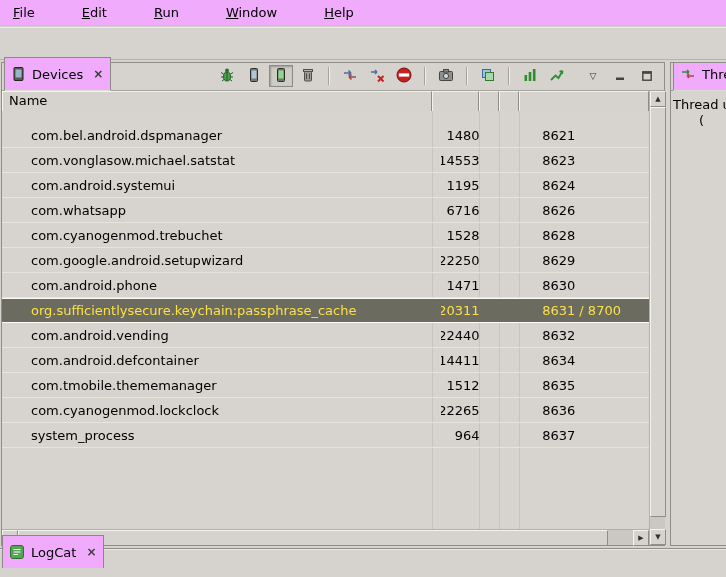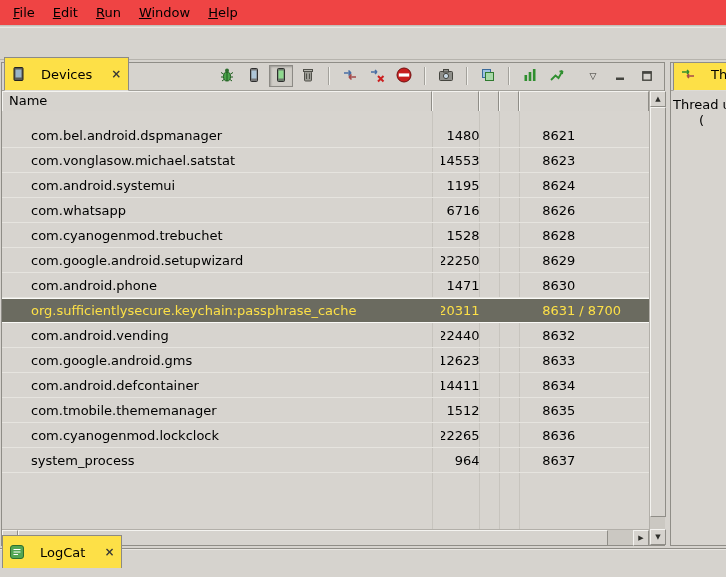--- a/index.html
+++ b/index.html
@@ -6,35 +6,35 @@
   html,body { background:#bfbdb8; }
   #root {
     position:relative; width:726px; height:577px;
     background:#d6d3ce; overflow:hidden;
     font-family:"DejaVu Sans","Liberation Sans",sans-serif;
     font-size:13px; color:#000;
   }
   
   .menubar { position:absolute; left:0; top:0; width:726px; height:26px;
     display:flex; align-items:center; padding-left:4px;
-    border-bottom:1px solid #c4c1bb; background:#ef4444; }
+    border-bottom:1px solid #c4c1bb; background:#f0abfc;gap:29px; }
   .menu-item { padding:3px 9px; cursor:default; }
   .menu-item::first-letter { text-decoration:underline; }
   
   .topbar { position:absolute; left:0; top:27px; width:726px; height:33px;
     background:#d6d3ce; border-bottom:1px solid #b6b3ad;
     box-shadow: inset 0 1px 0 #e9e7e3; }
   
   .panel { position:absolute; border:1px solid #8f8d87; background:#d7d4cf; }
   .panel-header { position:absolute; left:0; top:0; right:0; height:28px;
     background:#d6d3ce; border-bottom:1px solid #a3a19b;
     display:flex; align-items:flex-end; }
-  .tab { display:flex; align-items:center; gap:16px; height:25px;
+  .tab { display:flex; align-items:center; gap:7px; height:25px;
     margin-left:2px; padding:16px 7px; position:relative; top:1px;
-    background:#fde047; border:1px solid #8c8a85; border-bottom:1px solid #dddbd6;
+    background:#f0abfc; border:1px solid #8c8a85; border-bottom:1px solid #dddbd6;
     white-space:nowrap; }
   .tab .close { font-weight:bold; font-size:12px; color:#3a3a36; margin-left:3px; cursor:default; }
   .tabicon { display:flex; align-items:center; }
   
   .dtoolbar { display:flex; align-items:center; margin-left:auto; height:28px; gap:3px; }
   .tbtn { width:24px; height:22px; display:flex; align-items:center; justify-content:center; cursor:default; }
   .tbtn.pressed { border:1px solid #8c8a85; background:#cfccc6;
     box-shadow: inset 1px 1px 2px rgba(0,0,0,.25); }
   .tsep { width:2px; height:18px; border-left:1px solid #a3a19b; border-right:1px solid #f0efeb; margin:0 5px; }
   .hdr-controls { display:flex; align-items:center; gap:3px; margin:0 5px 0 12px; height:28px; }
@@ -280,27 +280,20 @@
           <div class="c c-port">8631 / 8700</div>
         </div>
         <div class="trow">
           <div class="c c-name">com.android.vending</div>
           <div class="c c-pid">22440</div>
           <div class="c c-s1"></div>
           <div class="c c-s2"></div>
           <div class="c c-port">8632</div>
         </div>
         <div class="trow">
-          <div class="c c-name">com.google.android.gms</div>
-          <div class="c c-pid">12623</div>
-          <div class="c c-s1"></div>
-          <div class="c c-s2"></div>
-          <div class="c c-port">8633</div>
-        </div>
-        <div class="trow">
           <div class="c c-name">com.android.defcontainer</div>
           <div class="c c-pid">14411</div>
           <div class="c c-s1"></div>
           <div class="c c-s2"></div>
           <div class="c c-port">8634</div>
         </div>
         <div class="trow">
           <div class="c c-name">com.tmobile.thememanager</div>
           <div class="c c-pid">1512</div>
           <div class="c c-s1"></div>

